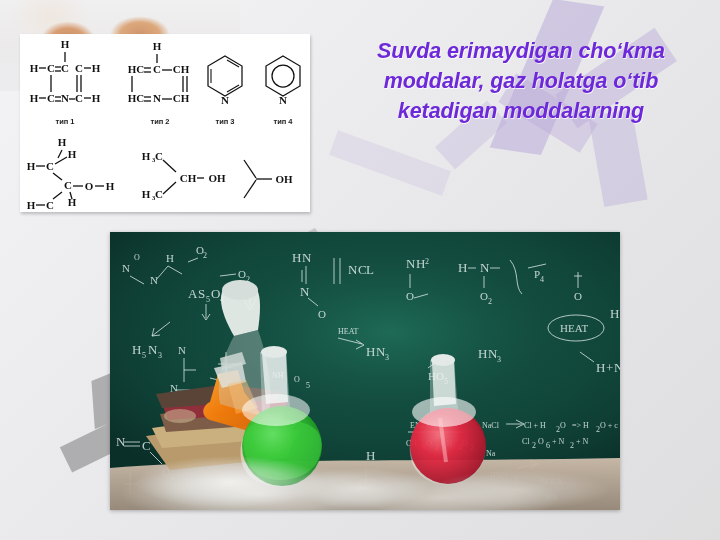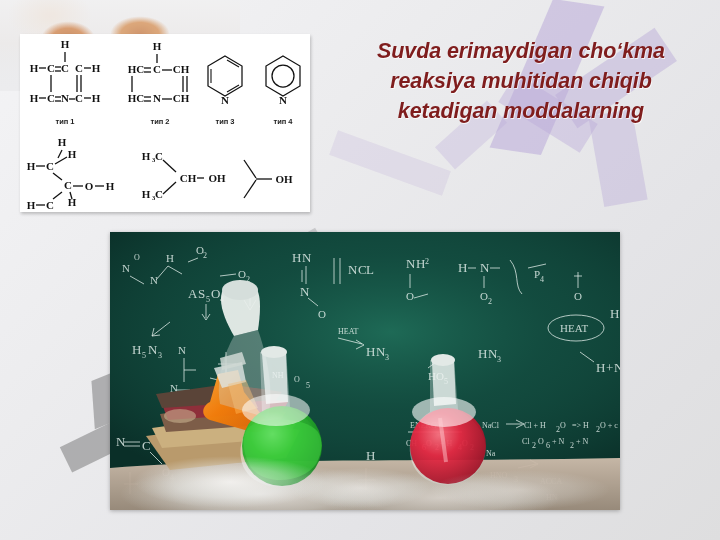--- a/index.html
+++ b/index.html
@@ -100,21 +100,21 @@
     position: absolute;
     left: 326px;
     top: 36px;
     width: 390px;
     text-align: center;
     font-family: "Liberation Sans", sans-serif;
     font-weight: 700;
     font-style: italic;
     font-size: 21.5px;
     line-height: 30px;
-    color: #7f1d1d;
+    color: #6d28d9;
     letter-spacing: -0.1px;
     text-shadow: 0.7px 0.7px 0 rgba(255,255,255,.75);
   }
   #heading .ln { display: block; white-space: nowrap; }
 
   
   #lab-photo {
     position: absolute;
     left: 110px;
     top: 232px;
@@ -291,21 +291,21 @@
         <line class="bond" x1="224" y1="164" x2="236" y2="146"></line>
         <line class="bond" x1="236" y1="145" x2="252" y2="145"></line>
         <text class="fx-atom" x="264" y="149" text-anchor="middle">OH</text>
       </g>
 
     </svg>
   </div>
 
   <div id="heading">
     <span class="ln">Suvda erimaydigan cho‘kma</span>
-    <span class="ln">reaksiya muhitidan chiqib</span>
+    <span class="ln">moddalar, gaz holatga o‘tib</span>
     <span class="ln">ketadigan moddalarning</span>
   </div>
 
   <div id="lab-photo">
     <svg viewBox="0 0 510 278" xmlns="http://www.w3.org/2000/svg">
       <defs>
         <radialGradient id="boardGlow" cx="55%" cy="40%" r="70%">
           <stop offset="0%" stop-color="#1e6a56"></stop>
           <stop offset="45%" stop-color="#15534594"></stop>
           <stop offset="100%" stop-color="#0a2f28"></stop>

